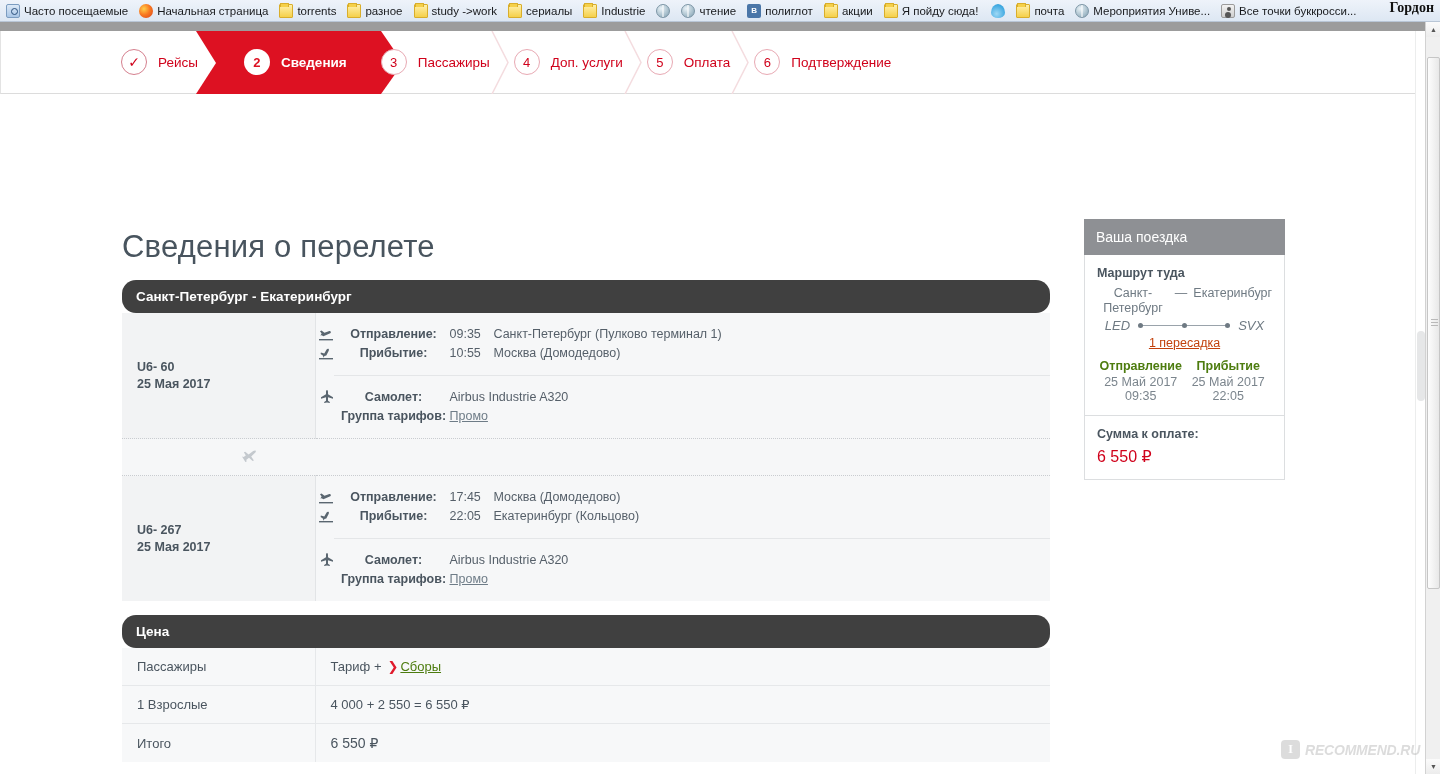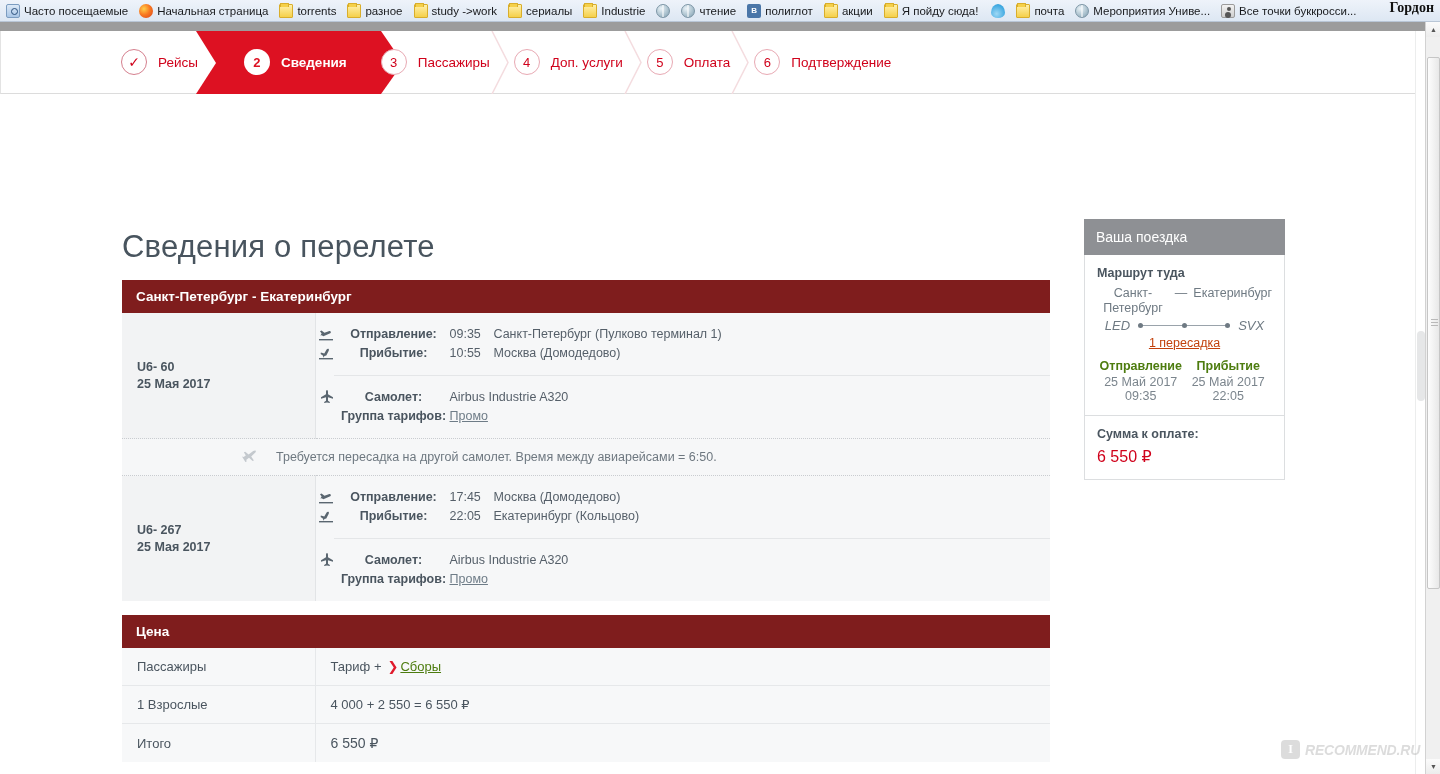--- a/index.html
+++ b/index.html
@@ -148,23 +148,23 @@
   
   .content { position:relative; width:1426px; }
   .page-title {
     position:absolute; left:122px; top:114px;
     font-size:31px; color:#48545e; font-weight:normal;
     letter-spacing:.2px;
   }
 
   .card { position:absolute; left:122px; width:928px; }
   .card-head {
-    background:#7f1d1d; color:#fff;
+    background:#404040; color:#fff;
     font-size:13.5px; font-weight:bold;
-    padding:10px 14px; height:33px; line-height:13px;
+    padding:10px 14px; height:33px; line-height:13px;border-radius:14px;
   }
 
   
   .flight-card { top:186px; }
   .flight-table { width:928px; border-collapse:collapse; background:#f6f7f8; }
   .flight-table td { vertical-align:middle; }
   .col-left {
     width:193px; background:#f2f3f4; padding-left:15px;
     font-size:12.5px; font-weight:bold; color:#4a555f; line-height:17px;
     border-right:1px solid #e2e4e6;
@@ -466,21 +466,20 @@
           </tr>
 
           <tr class="transfer-row">
             <td colspan="2">
               <div class="transfer-inner">
                 <span class="plane">
                   <svg width="20" height="12" viewBox="0 0 20 12">
                       <path d="M0 6.6l1.6.4 2.2-1.6L1.9 2.2l1.3-.4 3.4 2.6 4.6-3.3c.9-.7 2-1 2.5-.4.5.6 0 1.6-.9 2.3L9.2 6.4l2.7 4.1-1.3.4-3.6-3.1-2.6 1.9.1 2-1.1.3L0 6.6z" fill="#c4c9ce"></path>
                     </svg>
                 </span>
-                <span>Требуется пересадка на другой самолет. Время между авиарейсами = 6:50.</span>
               </div>
             </td>
           </tr>
 
           <tr>
             <td class="col-left">
               <div>U6- 267</div>
               <div>25 Мая 2017</div>
             </td>
             <td class="col-right">

